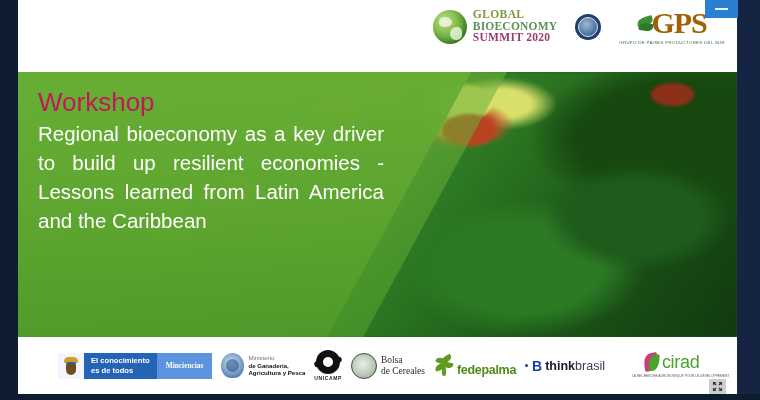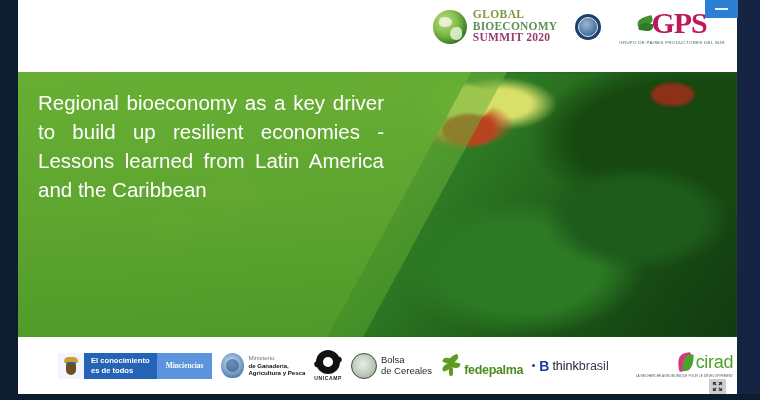--- a/index.html
+++ b/index.html
@@ -42,21 +42,21 @@
   .iica-seal{width:26px;height:26px;border-radius:50%;background:#1c3f6e;position:relative;}
   .iica-seal:before{content:"";position:absolute;left:3px;top:3px;right:3px;bottom:3px;border-radius:50%;
        background:radial-gradient(circle at 40% 35%,#9fb8d4 0%,#5b7ea8 55%,#2a4d79 100%);border:1px solid #dbe5ef;}
 
   
   .gps{display:flex;flex-direction:column;align-items:center;}
   .gps-main{display:flex;align-items:center;}
   .gps-leaf{width:17px;height:20px;position:relative;margin-right:-3px;}
   .gps-leaf:before{content:"";position:absolute;left:0;top:4px;width:16px;height:9px;background:#3f8f35;border-radius:60% 10% 55% 10%;transform:rotate(-16deg);}
   .gps-leaf:after{content:"";position:absolute;left:2px;top:10px;width:14px;height:8px;background:#2f7a27;border-radius:60% 10% 55% 10%;transform:rotate(10deg);}
-  .gps-word{font-family:"Liberation Serif",serif;font-size:30px;font-weight:bold;color:#be185d;letter-spacing:-1px;line-height:1;text-align:center;}
+  .gps-word{font-family:"Liberation Serif",serif;font-size:30px;font-weight:bold;color:#a16207;letter-spacing:-1px;line-height:1;text-align:center;}
   .gps-sub{font-size:4.3px;color:#2f6b3a;letter-spacing:.35px;margin-top:2px;white-space:nowrap;}
 
   
   .body{position:absolute;left:0;top:72px;width:719px;height:265px;overflow:hidden;background:#1d5c22;}
   .photo{position:absolute;inset:0;
      background:
        radial-gradient(circle at 60% 14%, rgba(160,195,60,.85) 0 5%, rgba(0,0,0,0) 7%),
        radial-gradient(ellipse 7% 9% at 62% 20%, #c1522a 0 60%, rgba(0,0,0,0) 100%),
        radial-gradient(ellipse 8% 10% at 67% 12%, #d9e06a 0 55%, rgba(0,0,0,0) 100%),
        radial-gradient(ellipse 13% 20% at 86% 55%, #1e5c1b 0 70%, rgba(0,0,0,0) 100%),
@@ -109,35 +109,35 @@
 
   .unicamp{display:flex;flex-direction:column;align-items:center;}
   .uni-mark{width:24px;height:24px;border-radius:50%;background:#111;position:relative;}
   .uni-mark:after{content:"";position:absolute;left:7px;top:7px;width:10px;height:10px;border-radius:50%;background:#fff;}
   .uni-mark:before{content:"";position:absolute;left:-2px;top:9px;width:28px;height:6px;background:#111;border-radius:3px;transform:rotate(-12deg);}
   .uni-txt{font-size:5px;font-weight:bold;color:#222;letter-spacing:.6px;margin-top:1px;}
 
   .bolsa{display:flex;align-items:center;gap:4px;}
   .bolsa-seal{width:24px;height:24px;border-radius:50%;border:1.6px solid #3c4a3c;
      background:radial-gradient(circle at 45% 42%,#e9efe8 0%,#b9c6b6 60%,#8b9a88 100%);}
-  .bolsa-txt{font-family:Liberation Sans, sans-serif;font-size:9.5px;color:#22331f;line-height:1.15;}
+  .bolsa-txt{font-family:Liberation Serif, serif;font-size:9.5px;color:#22331f;line-height:1.15;}
 
   .fedepalma{display:flex;align-items:flex-end;gap:2px;}
   .palm{width:21px;height:22px;position:relative;}
   .palm-b{position:absolute;background:#5f9b1e;border-radius:60% 5% 60% 5%;}
   .fede-w{font-size:12.5px;font-weight:bold;color:#4e8c1a;letter-spacing:-.3px;}
 
   .thinkb{display:flex;align-items:center;gap:3px;}
   .tb-mark{font-size:14px;font-weight:bold;color:#1a3fa0;position:relative;}
   .tb-dot{width:3px;height:3px;border-radius:50%;background:#1a3fa0;margin-right:1px;}
   .tb-w{font-size:12.5px;color:#1a1a2e;}
-  .tb-w b{font-weight:normal;}
+  .tb-w b{font-weight:bold;}
   .tb-w span{color:#3a3a50;}
 
-  .cirad{display:flex;flex-direction:column;align-items:flex-end;}
+  .cirad{display:flex;flex-direction:column;align-items:center;}
   .cirad-row{display:flex;align-items:center;gap:2px;}
   .cirad-leaf{width:16px;height:19px;position:relative;}
   .cirad-leaf:before{content:"";position:absolute;left:0;top:0;width:14px;height:18px;border-radius:60% 10% 60% 10%;background:#d6357f;transform:rotate(-8deg);}
   .cirad-leaf:after{content:"";position:absolute;left:5px;top:1px;width:10px;height:17px;border-radius:60% 10% 60% 10%;background:#4aa32a;transform:rotate(6deg);}
   .cirad-w{font-size:18px;color:#4aa32a;letter-spacing:-.3px;line-height:1;}
   .cirad-sub{font-size:3.3px;color:#5a5a5a;line-height:1.4;margin-top:2px;margin-left:18px;}
 
   
   .fs-btn{position:absolute;left:709px;top:379px;width:17px;height:15px;background:rgba(190,190,190,.75);
      display:flex;align-items:center;justify-content:center;z-index:40;cursor:pointer;}
@@ -193,20 +193,21 @@
         <div class="berry" style="left:41%;top:9%;width:7%;height:11%;background:#cf9a46;"></div>
         <div class="berry" style="left:36%;top:19%;width:7%;height:11%;background:#c89a52;"></div>
         <div class="berry" style="left:26%;top:40%;width:8%;height:13%;background:#d3a055;"></div>
         <div class="berry" style="left:18%;top:53%;width:7%;height:12%;background:#9cc23a;"></div>
         <div class="berry" style="left:88%;top:4%;width:6%;height:9%;background:#8d3018;"></div>
       </div>
       <div class="overlay-soft"></div>
       <div class="overlay"></div>
 
       <div class="txtwrap">
+        <div class="t-workshop">Workshop</div>
         <div class="t-body">Regional bioeconomy as a key driver to build up resilient economies - Lessons learned from Latin America and the Caribbean</div>
       </div>
     </div>
 
     <div class="logobar">
 
       <div class="minc">
         <div class="minc-crest">
             <div class="crest"></div>
           </div>

